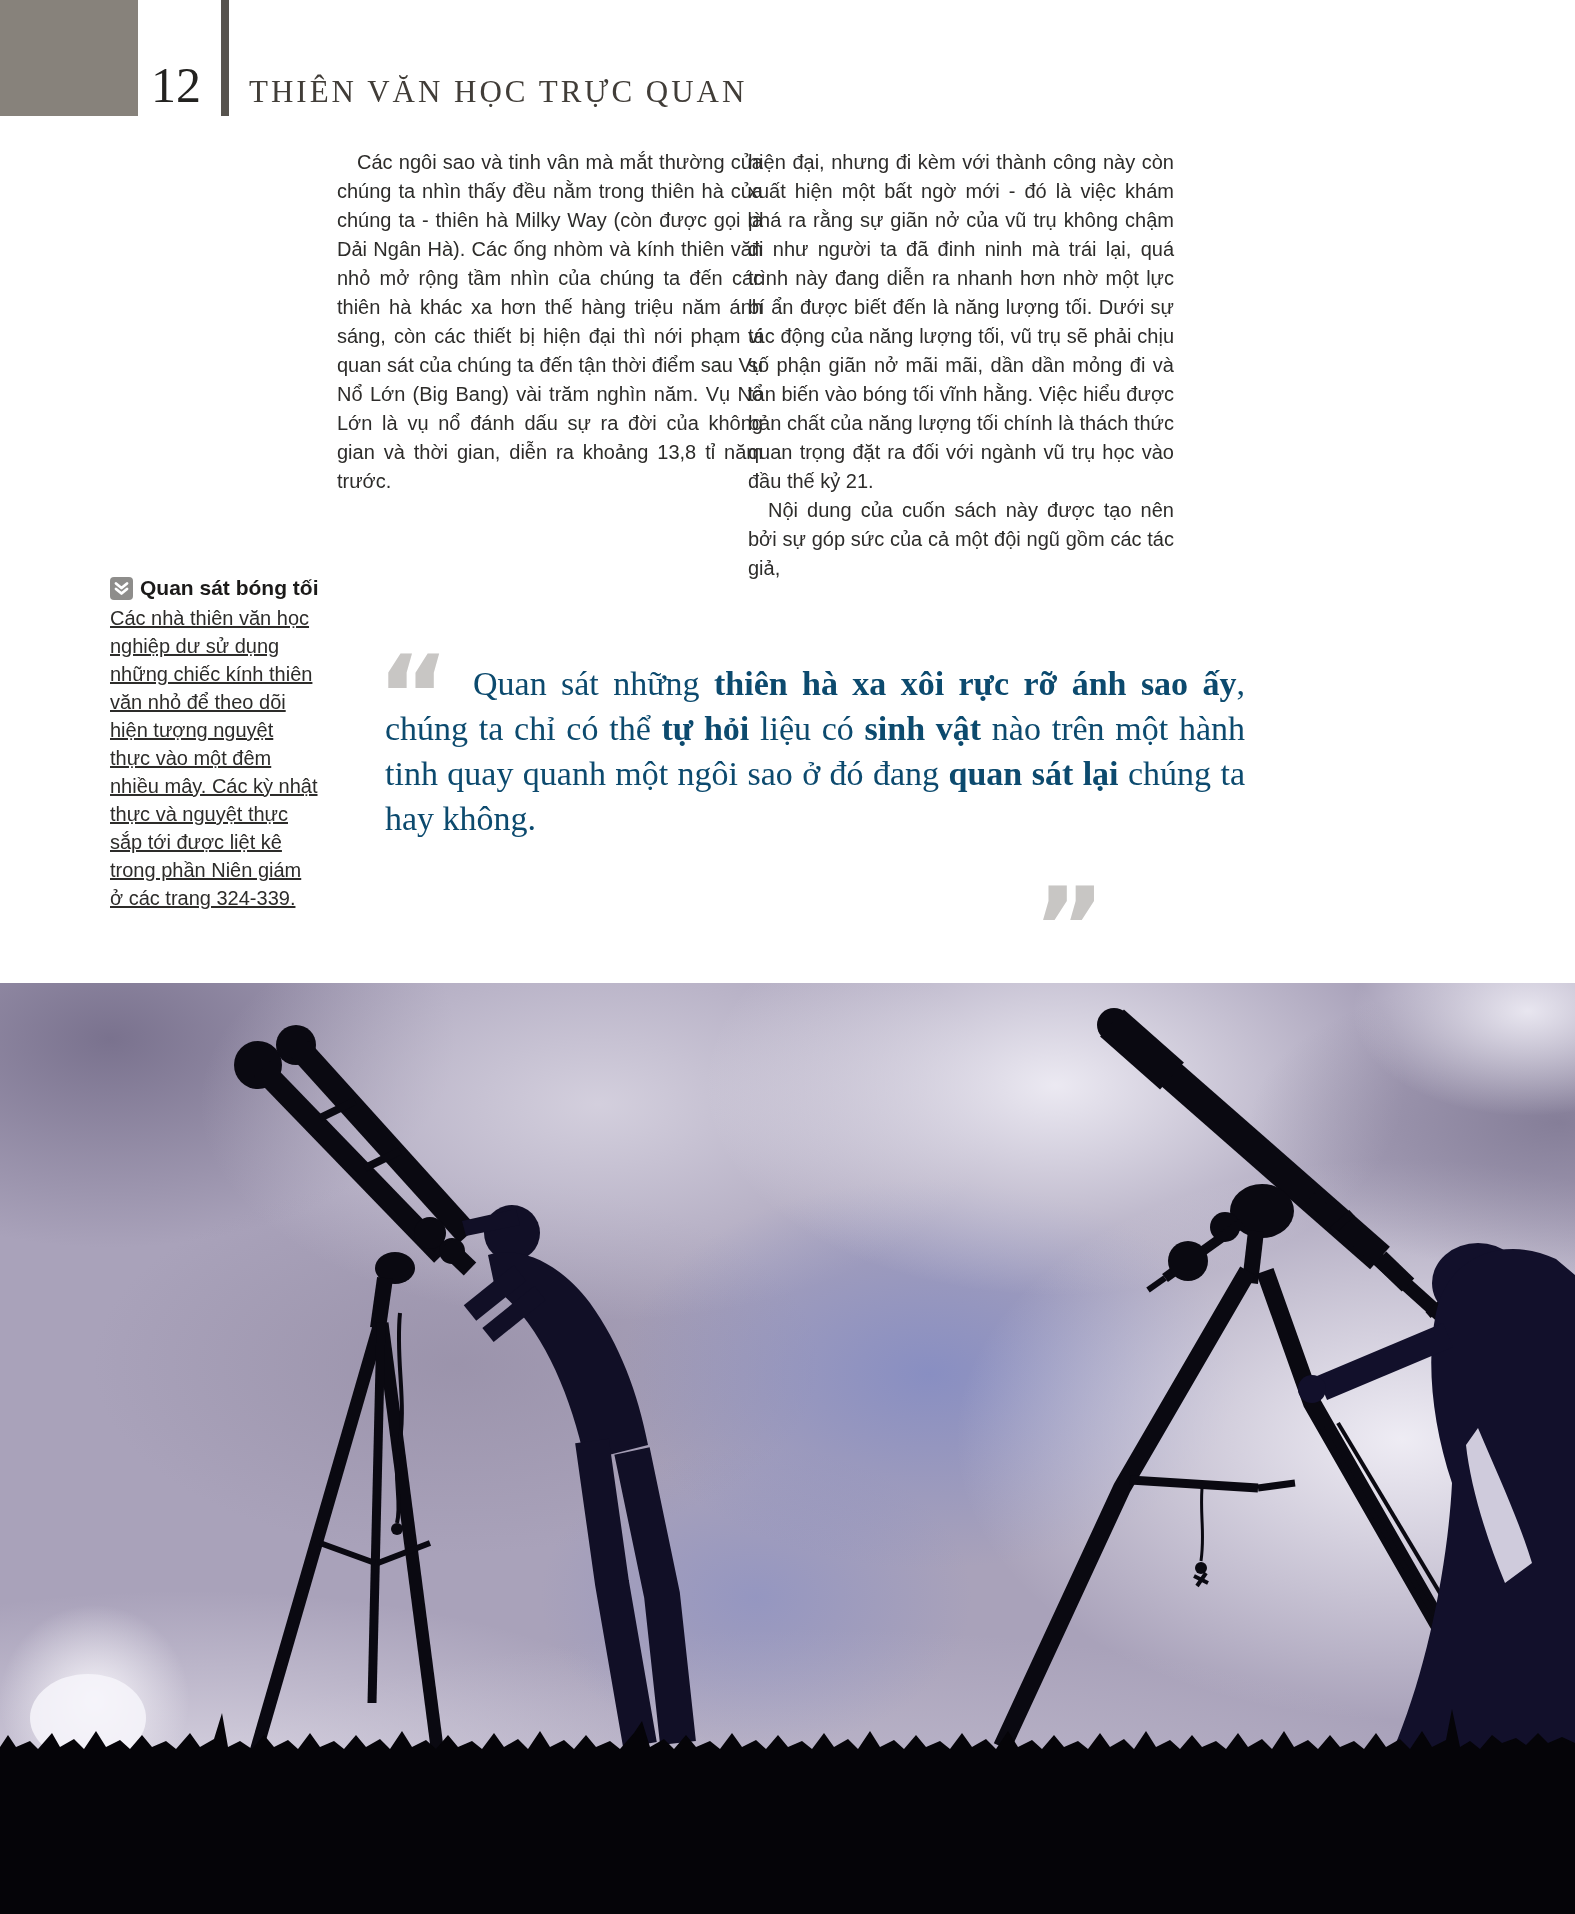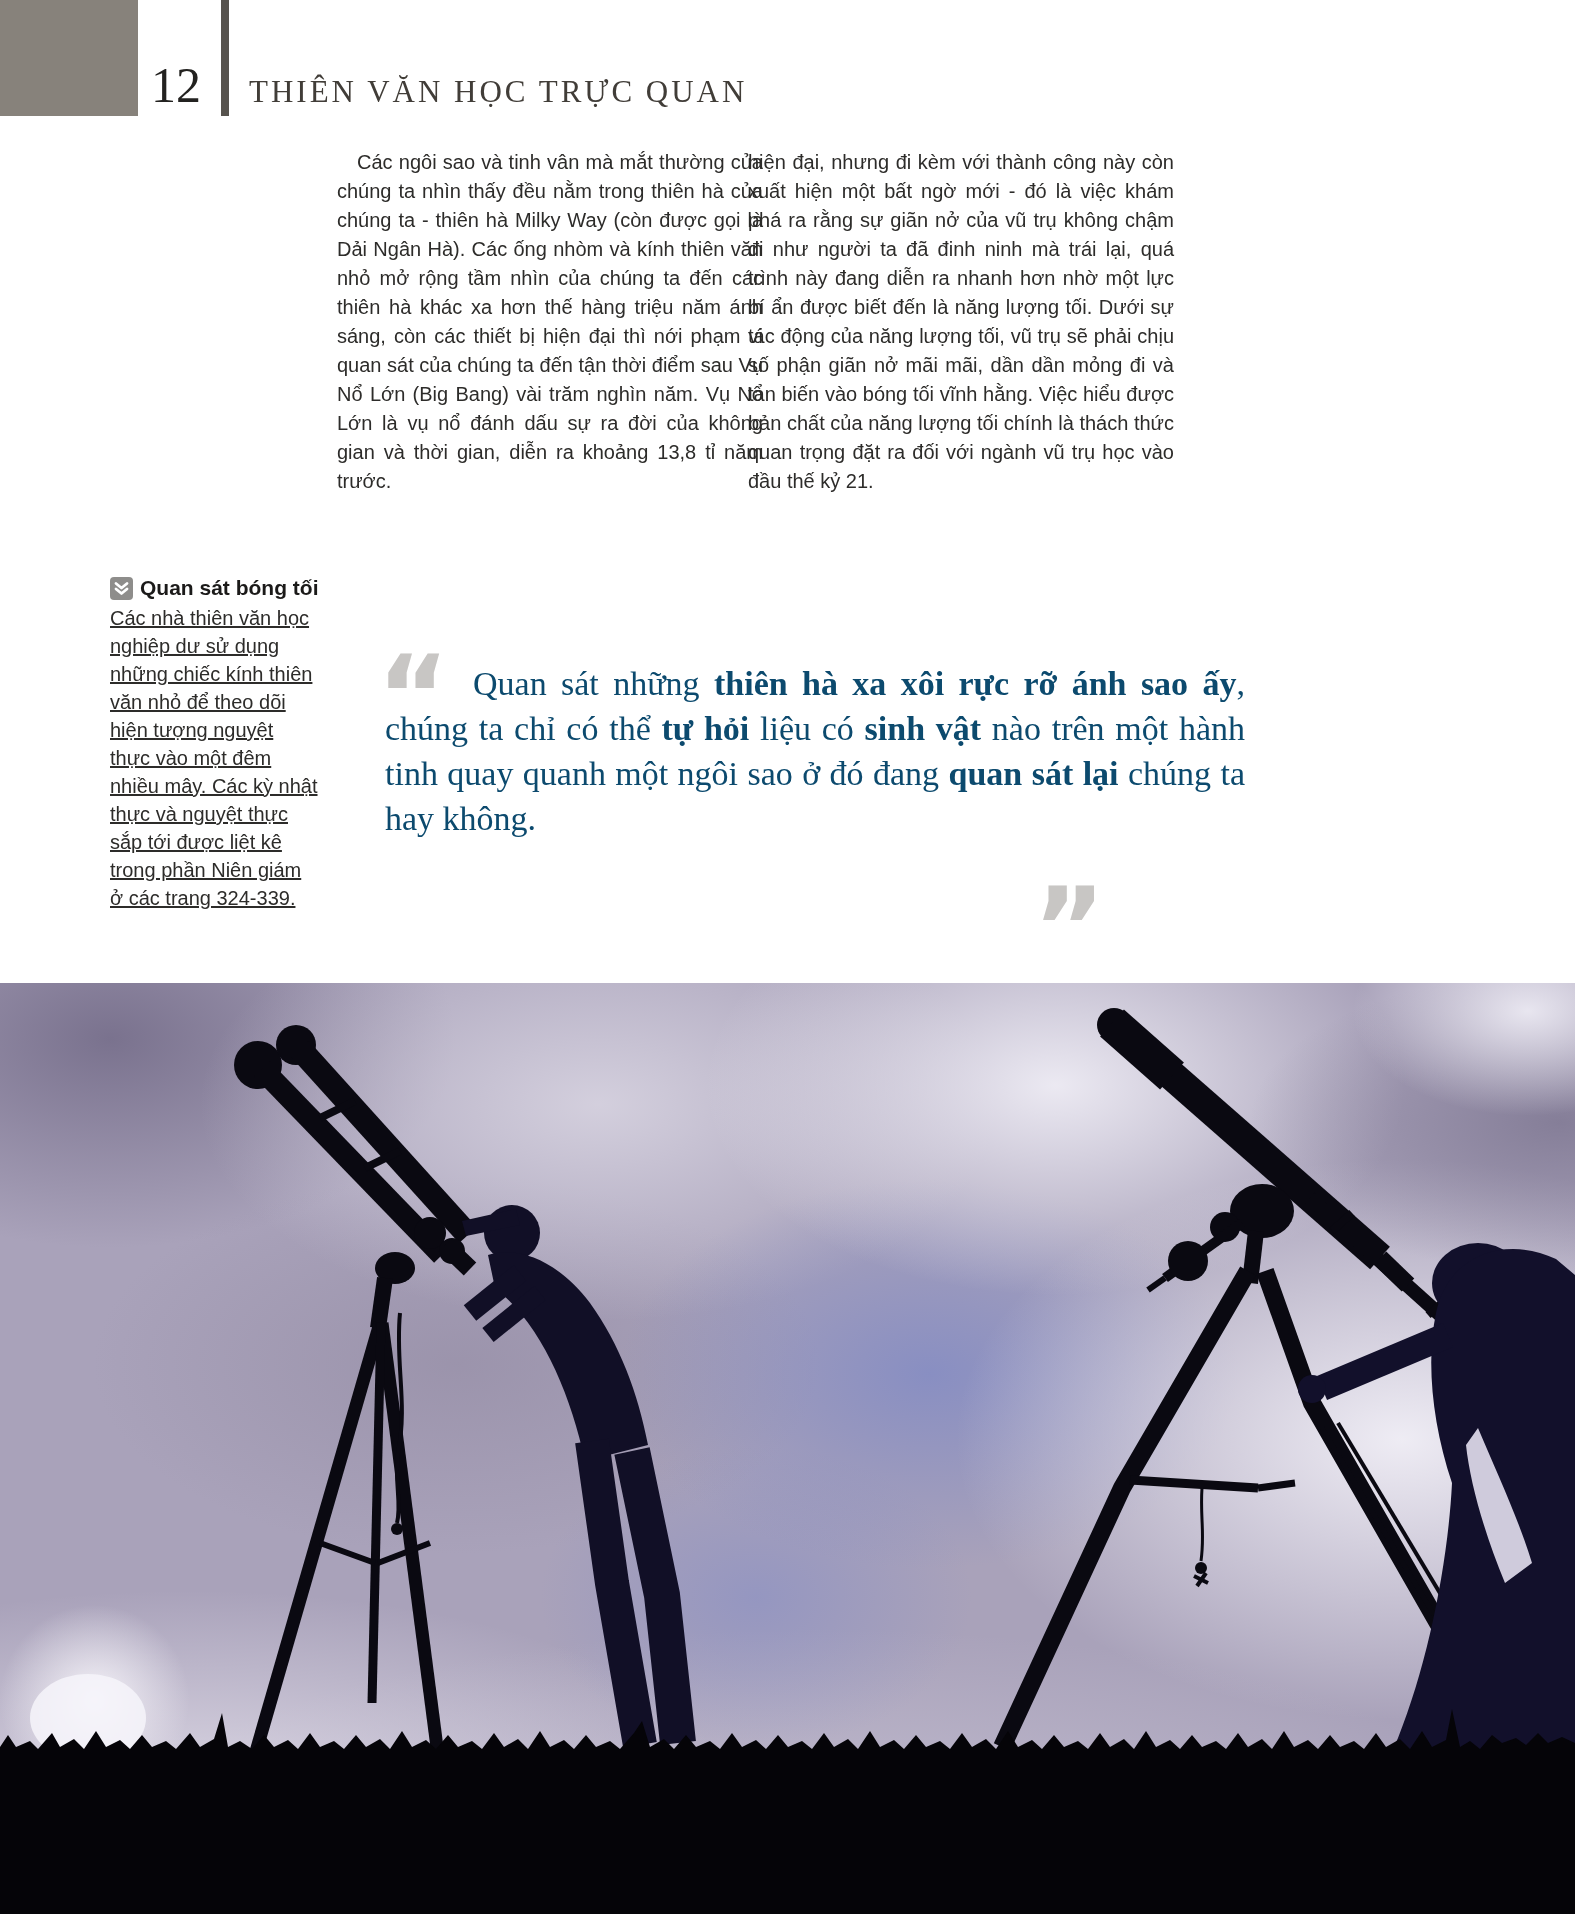--- a/index.html
+++ b/index.html
@@ -78,20 +78,21 @@
       <span class="sidebar-title">Quan sát bóng tối</span>
     </div>
     <p class="sidebar-body">Các nhà thiên văn học nghiệp dư sử dụng những chiếc kính thiên văn nhỏ để theo dõi hiện tượng nguyệt thực vào một đêm nhiều mây. Các kỳ nhật thực và nguyệt thực sắp tới được liệt kê trong phần Niên giám ở các trang 324-339.</p>
   </aside>
 
   <div class="col col1">
     <p class="indent">Các ngôi sao và tinh vân mà mắt thường của chúng ta nhìn thấy đều nằm trong thiên hà của chúng ta - thiên hà Milky Way (còn được gọi là Dải Ngân Hà). Các ống nhòm và kính thiên văn nhỏ mở rộng tầm nhìn của chúng ta đến các thiên hà khác xa hơn thế hàng triệu năm ánh sáng, còn các thiết bị hiện đại thì nới phạm vi quan sát của chúng ta đến tận thời điểm sau Vụ Nổ Lớn (Big Bang) vài trăm nghìn năm. Vụ Nổ Lớn là vụ nổ đánh dấu sự ra đời của không gian và thời gian, diễn ra khoảng 13,8 tỉ năm trước.</p>
   </div>
   <div class="col col2">
     <p>hiện đại, nhưng đi kèm với thành công này còn xuất hiện một bất ngờ mới - đó là việc khám phá ra rằng sự giãn nở của vũ trụ không chậm đi như người ta đã đinh ninh mà trái lại, quá trình này đang diễn ra nhanh hơn nhờ một lực bí ẩn được biết đến là năng lượng tối. Dưới sự tác động của năng lượng tối, vũ trụ sẽ phải chịu số phận giãn nở mãi mãi, dần dần mỏng đi và tan biến vào bóng tối vĩnh hằng. Việc hiểu được bản chất của năng lượng tối chính là thách thức quan trọng đặt ra đối với ngành vũ trụ học vào đầu thế kỷ 21.</p>
+    <p class="indent">Nội dung của cuốn sách này được tạo nên bởi sự góp sức của cả một đội ngũ gồm các tác giả,</p>
   </div>
 
   <blockquote class="pullquote">
     <span class="qmark open">“</span>
     <p class="qtext"><span>Quan sát những </span><span class="b">thiên hà xa xôi rực rỡ ánh sao ấy</span><span>, chúng ta chỉ có thể </span><span class="b">tự hỏi</span><span> liệu có </span><span class="b">sinh vật</span><span> nào trên một hành tinh quay quanh một ngôi sao ở đó đang </span><span class="b">quan sát lại</span><span> chúng ta hay không.</span></p>
     <span class="qmark close">”</span>
   </blockquote>
 
   <figure class="photo">
     <div class="sky"></div>

